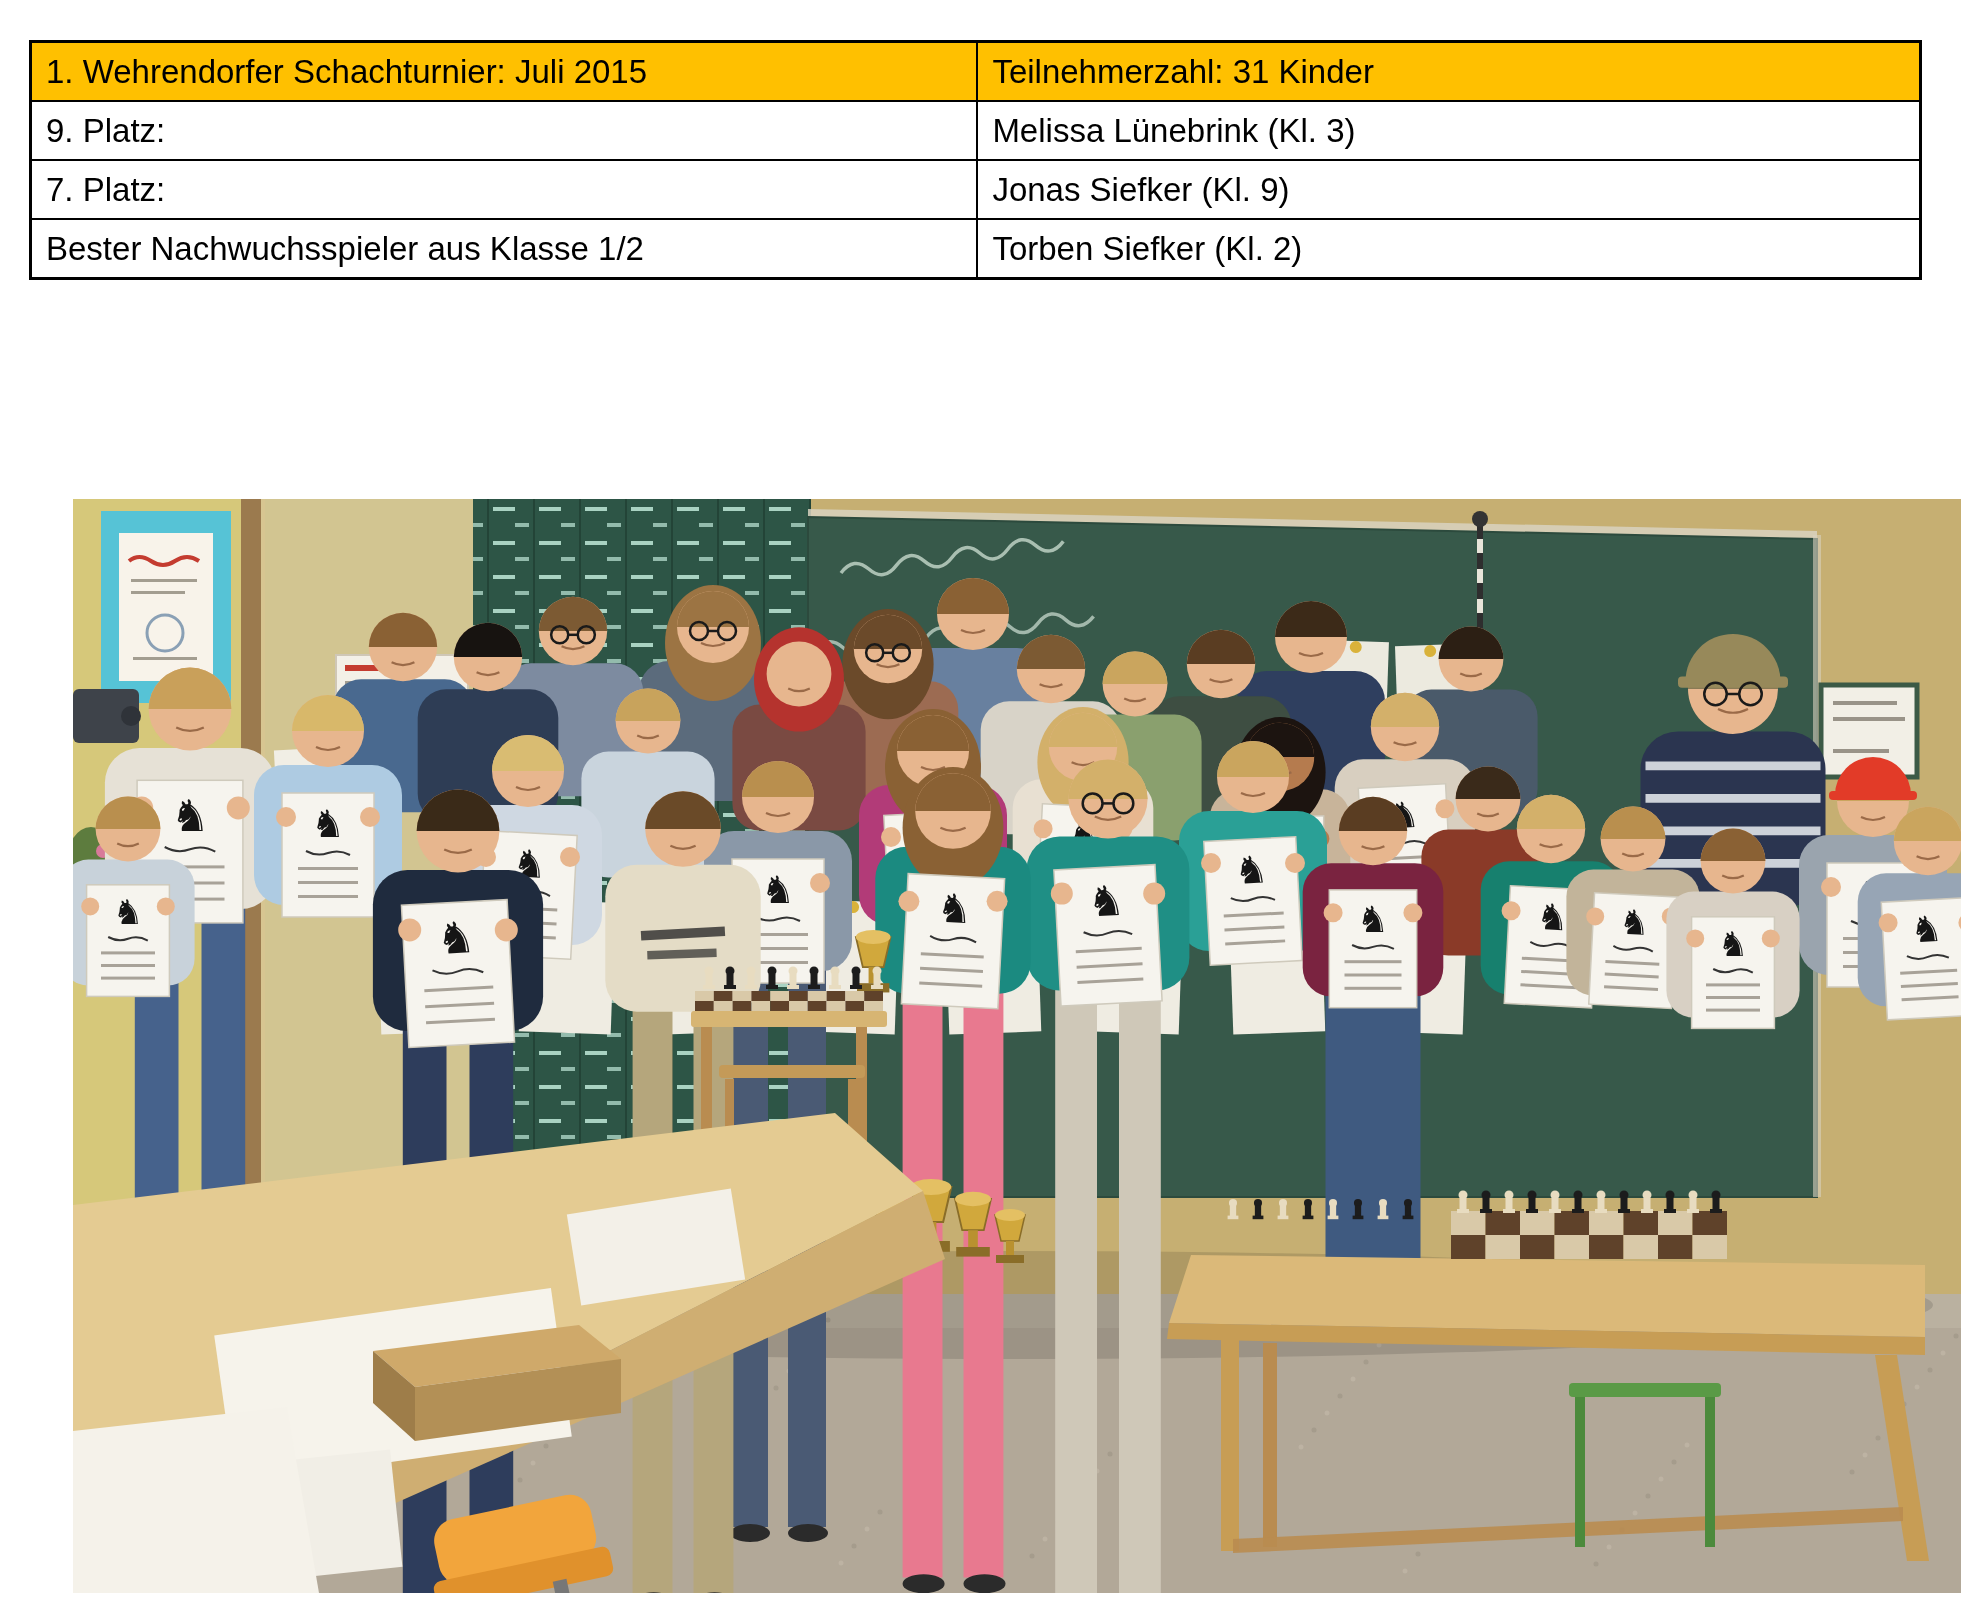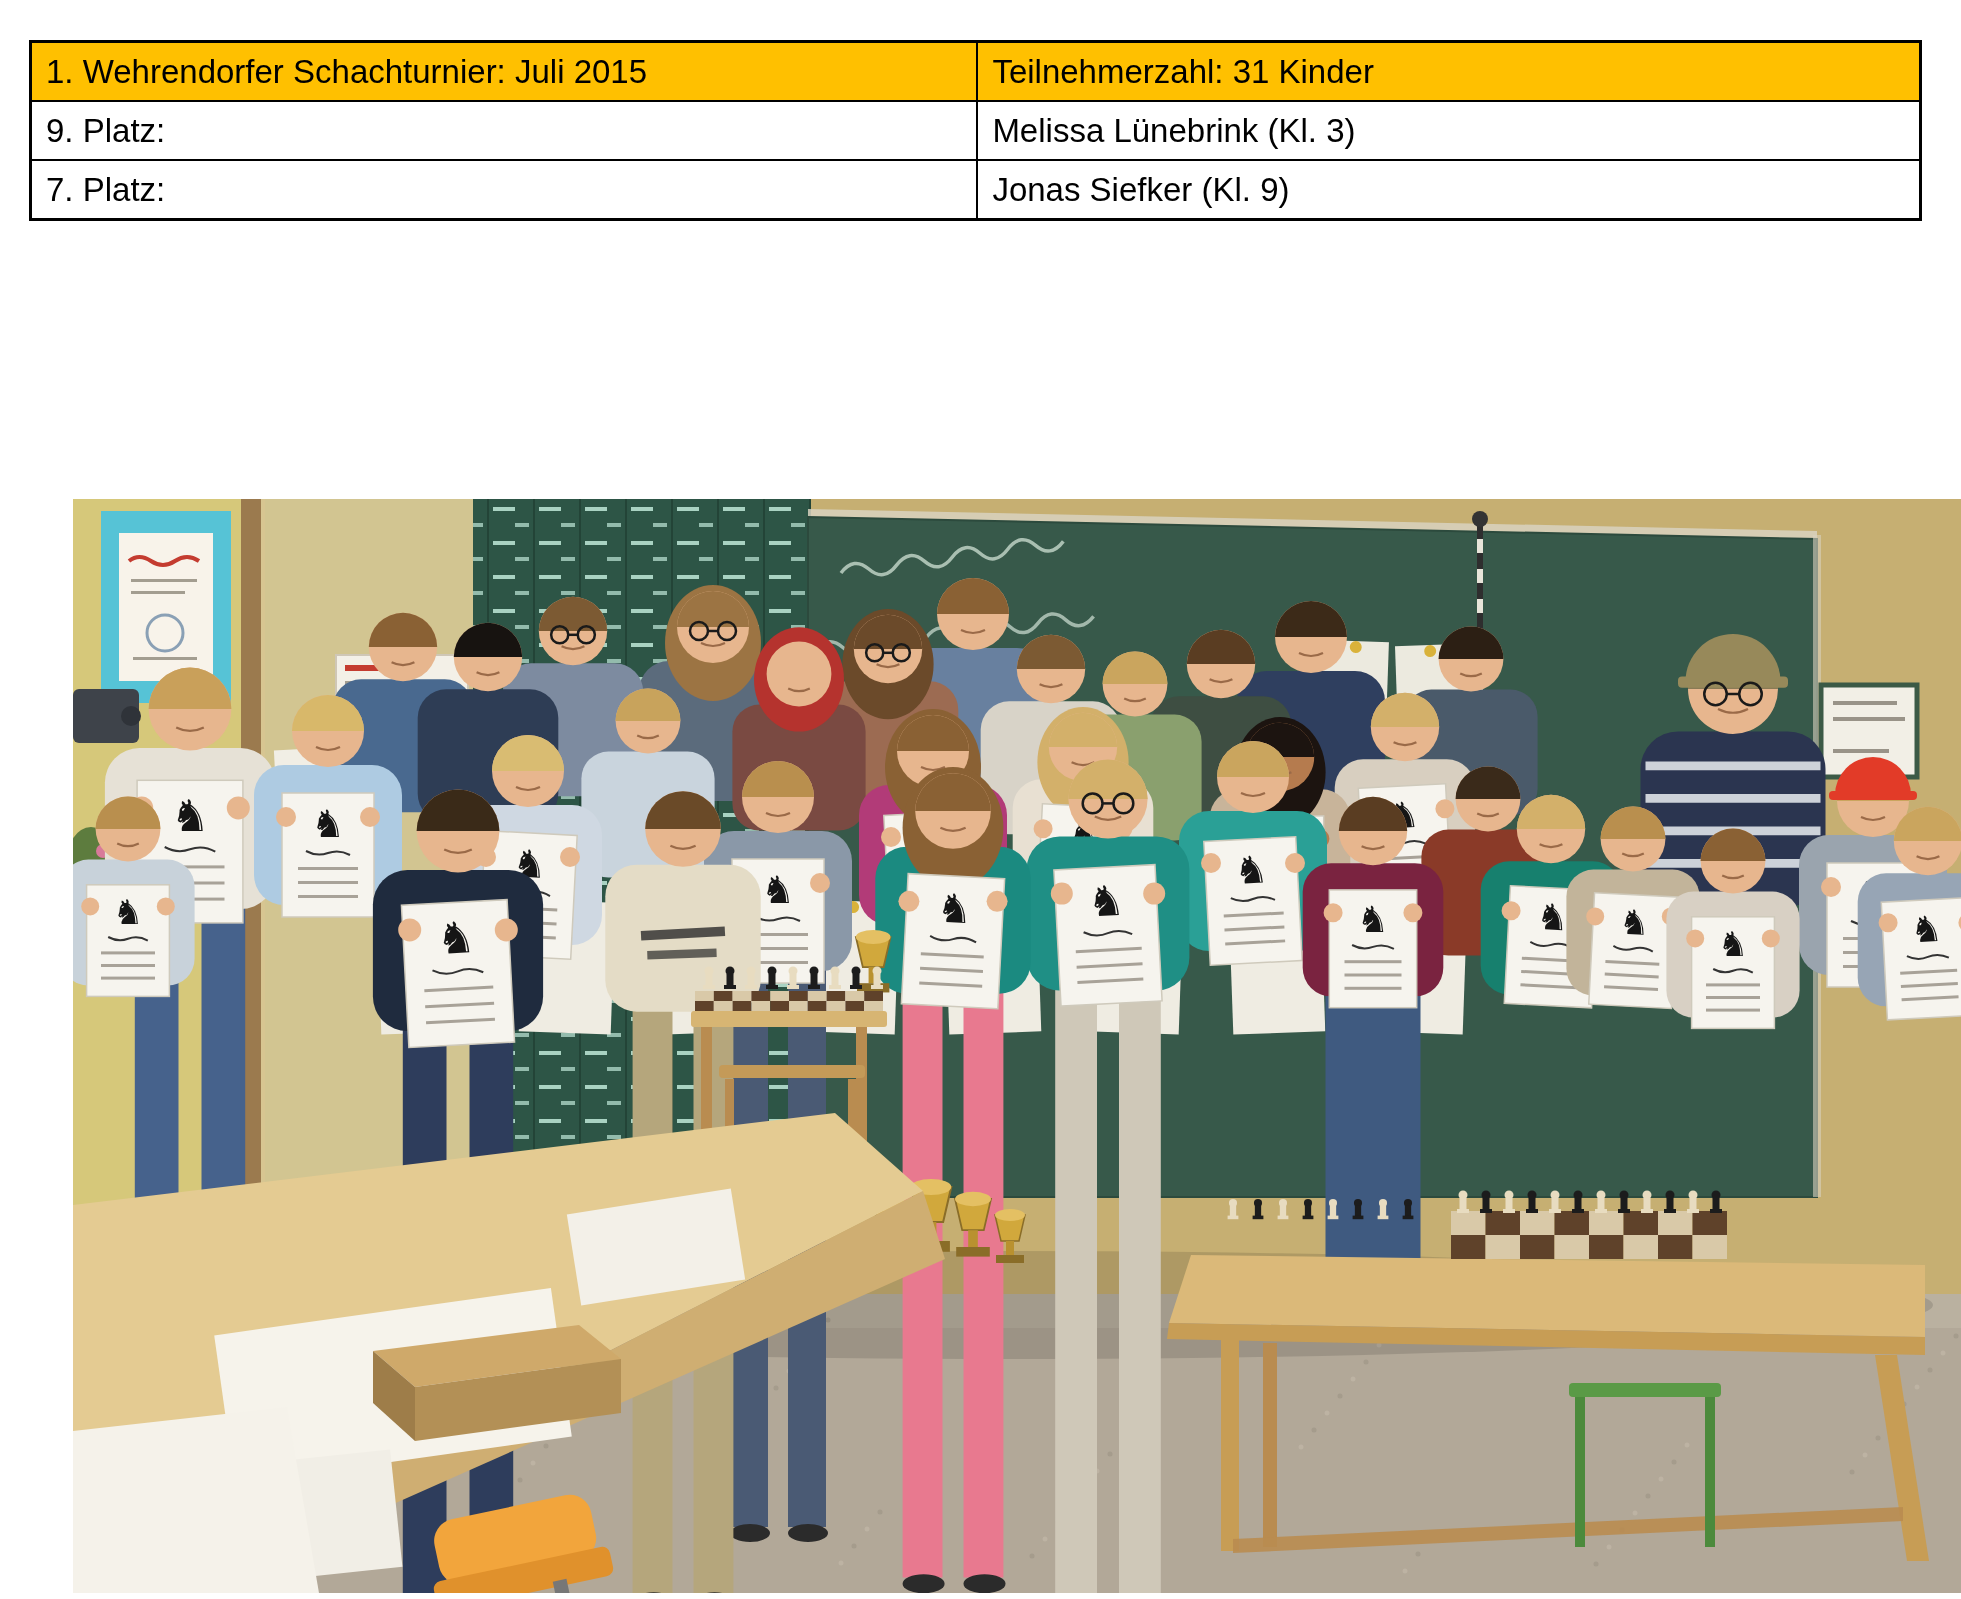--- a/index.html
+++ b/index.html
@@ -27,20 +27,24 @@
       <td>1. Wehrendorfer Schachturnier: Juli 2015</td>
       <td>Teilnehmerzahl: 31 Kinder</td>
     </tr>
     <tr>
       <td>9. Platz:</td>
       <td>Melissa Lünebrink (Kl. 3)</td>
     </tr>
     <tr>
       <td>7. Platz:</td>
       <td>Jonas Siefker (Kl. 9)</td>
+    </tr>
+    <tr>
+      <td>Bester Nachwuchsspieler aus Klasse 1/2</td>
+      <td>Torben Siefker (Kl. 2)</td>
     </tr>
   </tbody>
 </table>
 
 <figure class="photo-wrap">
 <svg viewBox="0 0 1896 1094">
   <defs>
     <pattern id="curt" width="46" height="34" patternUnits="userSpaceOnUse">
       <rect width="46" height="34" fill="#2d5546"></rect>
       <rect x="0" y="0" width="2" height="34" fill="#234437"></rect>

